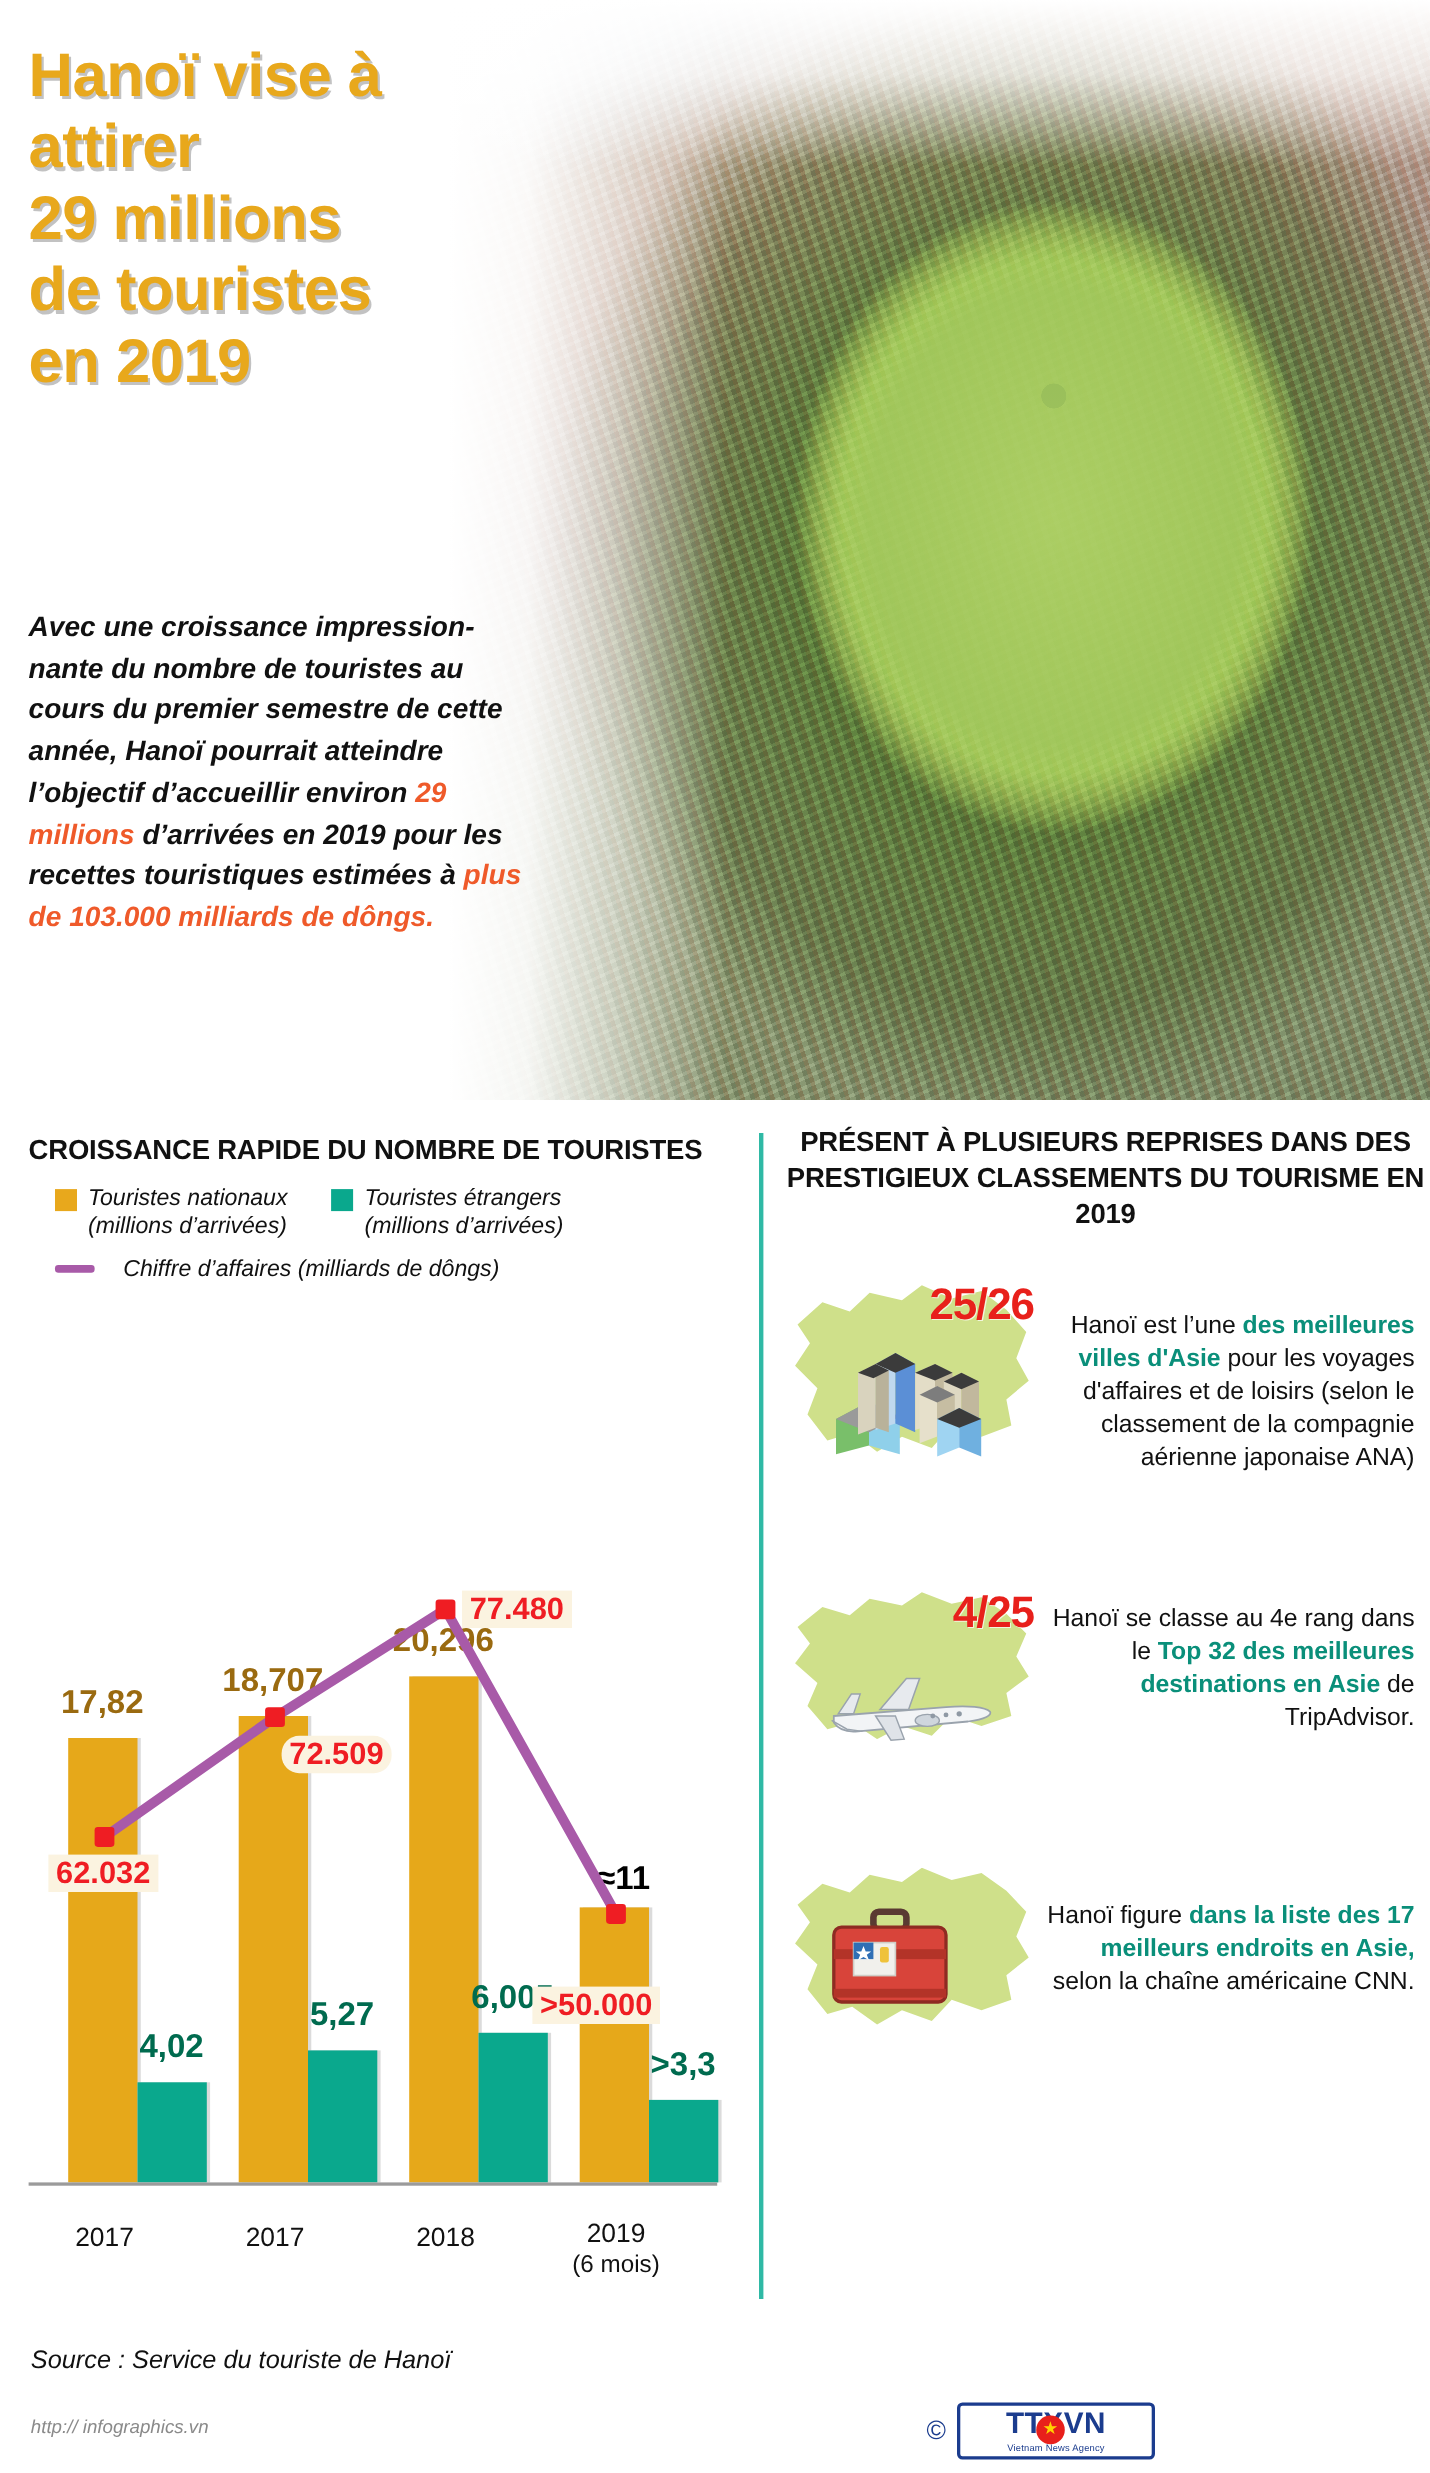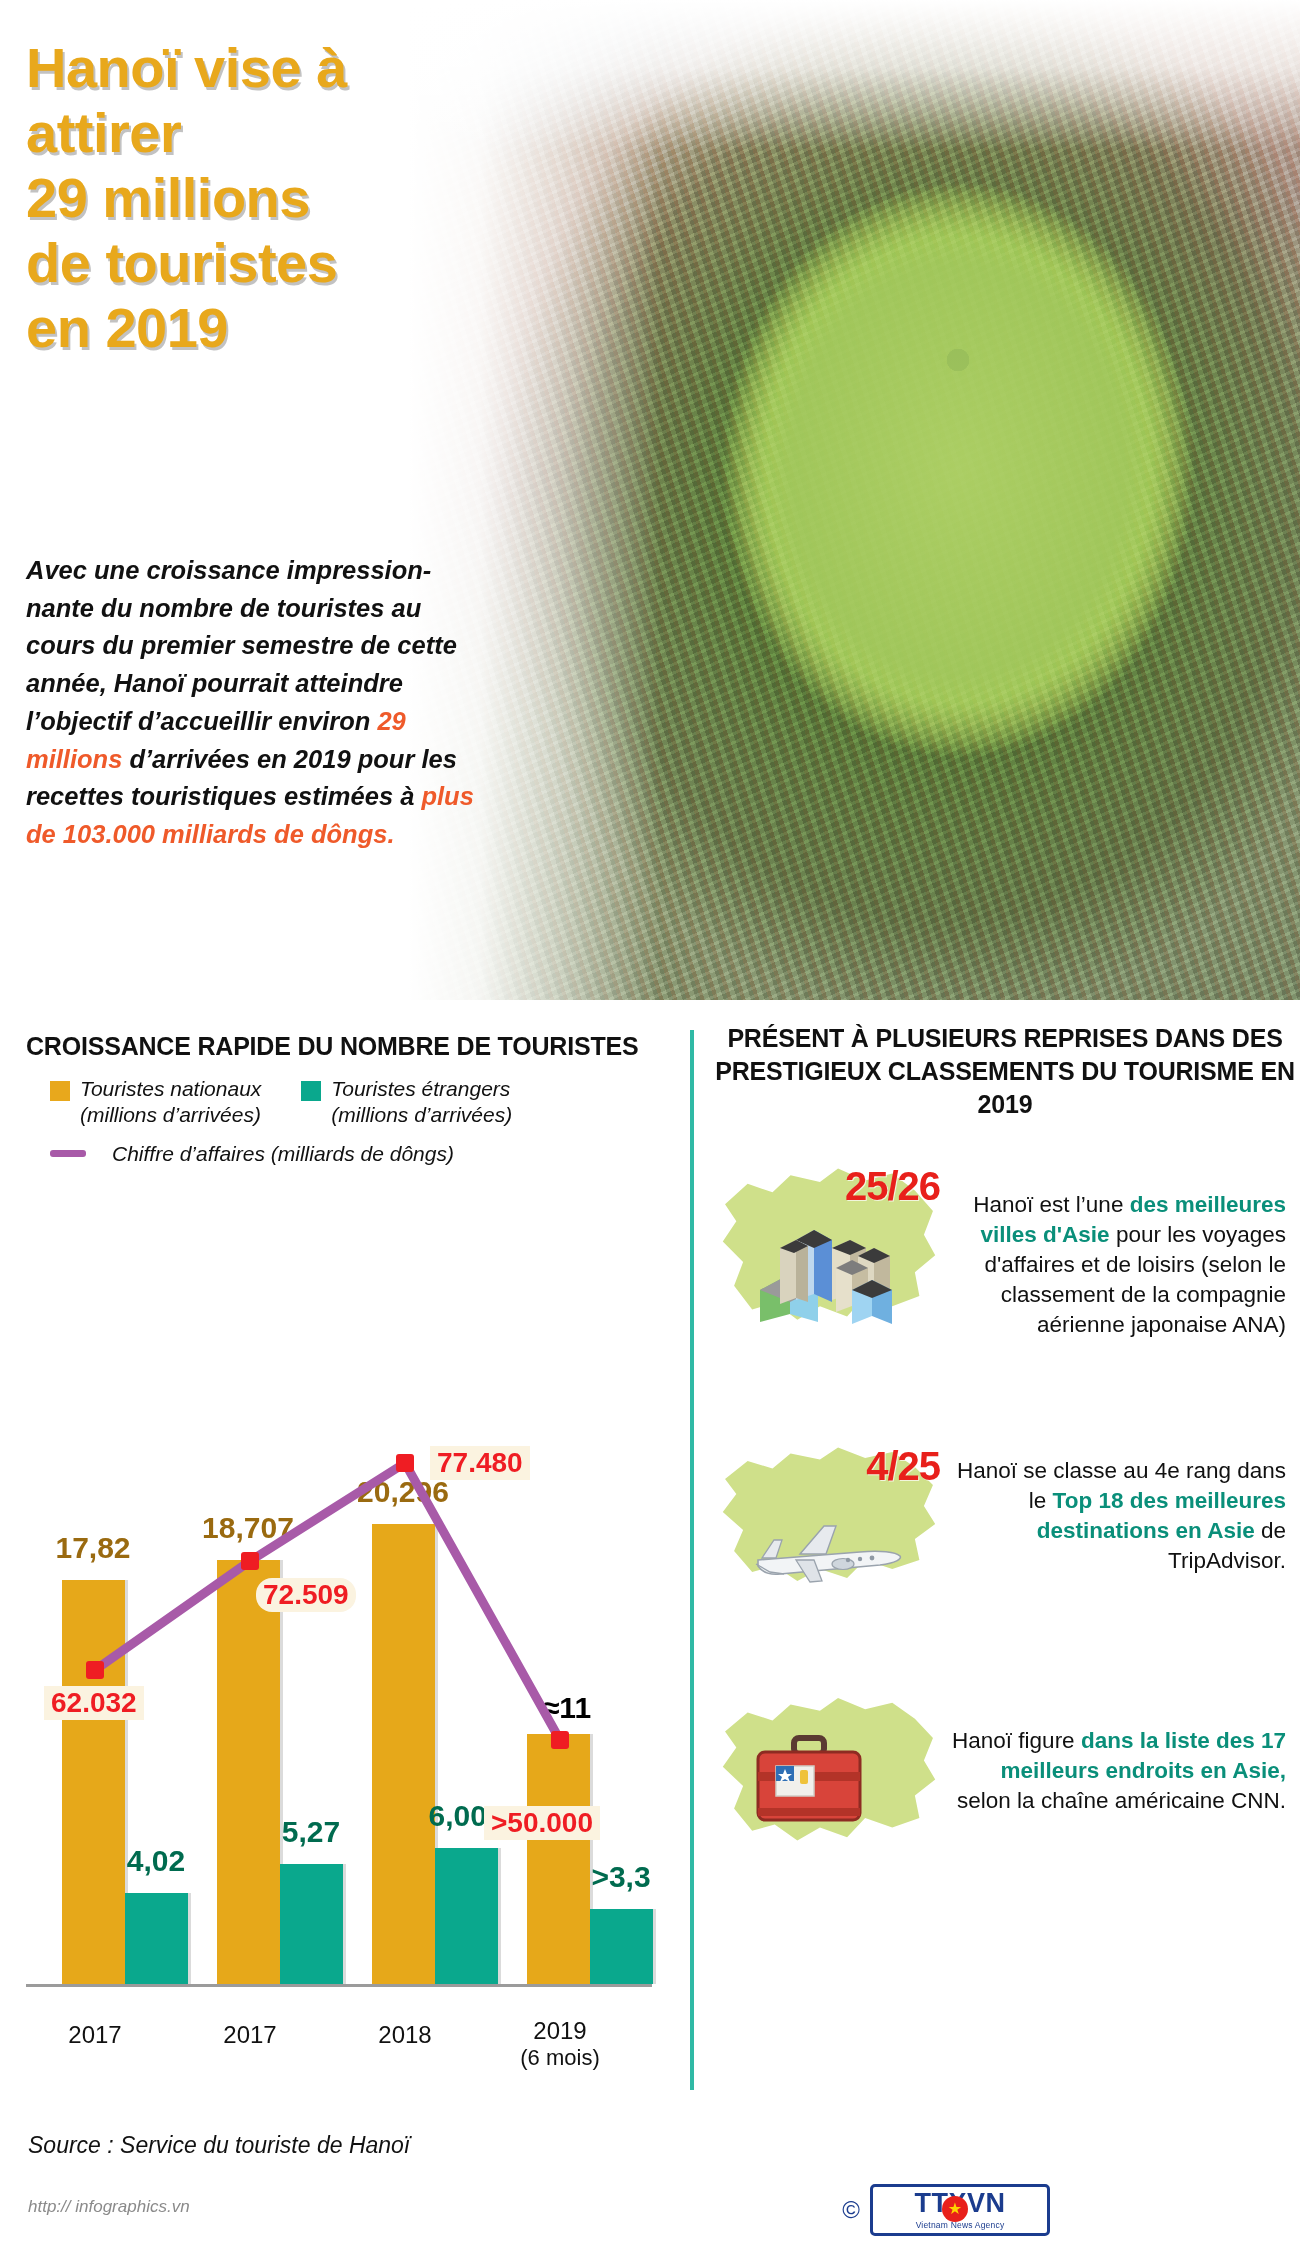--- a/index.html
+++ b/index.html
@@ -228,21 +228,21 @@
       <svg class="series-svg" viewBox="0 0 650 855" preserveAspectRatio="none">
         <polyline points="75,452 230,343 385,245 540,522" fill="none" stroke="#a85aa8" stroke-width="9" stroke-linejoin="round" stroke-linecap="round"></polyline>
         <rect x="66" y="443" width="18" height="18" rx="3" fill="#ef1d23"></rect>
         <rect x="221" y="334" width="18" height="18" rx="3" fill="#ef1d23"></rect>
         <rect x="376" y="236" width="18" height="18" rx="3" fill="#ef1d23"></rect>
         <rect x="531" y="513" width="18" height="18" rx="3" fill="#ef1d23"></rect>
       </svg>
 
       <div class="pt-label" style="left:24px; top:468px;">62.032</div>
       <div class="pt-label" style="left:236px; top:360px;border-radius:16px;">72.509</div>
-      <div class="pt-label" style="left:410px; top:228px;">77.480</div>
+      <div class="pt-label" style="left:400px; top:228px;">77.480</div>
       <div class="pt-label" style="left:464px; top:588px;">&gt;50.000</div>
 
       <div class="axis-line"></div>
       <div class="tick" style="left:-5px;">
         <span>2017</span>
       </div>
       <div class="tick" style="left:150px;">
         <span>2017</span>
       </div>
       <div class="tick" style="left:305px;">
@@ -307,21 +307,21 @@
             <path d="M22,72 L34,54 L42,54 L36,72 Z" fill="#e7eaee" stroke="#9aa3ad" stroke-width="1.3"></path>
             <ellipse cx="103" cy="78" rx="11" ry="5.5" fill="#cfd6dd" stroke="#9aa3ad" stroke-width="1.2"></ellipse>
             <circle cx="132" cy="72" r="2.4" fill="#8f99a4"></circle>
             <circle cx="120" cy="73" r="2.2" fill="#8f99a4"></circle>
             <circle cx="108" cy="74" r="2.2" fill="#8f99a4"></circle>
             <path d="M16,78 L30,86 L44,88" fill="none" stroke="#9aa3ad" stroke-width="1.3"></path>
           </g>
         </svg>
       </div>
       <div class="fact-text" style="padding-top:16px;">
-        <span>Hanoï se classe au 4e rang dans le </span><span class="tealb">Top 18 des meilleures destinations en Asie</span><span> de TripAdvisor.</span>
+        <span>Hanoï se classe au 4e rang dans le </span><span class="tealb">Top 32 des meilleures destinations en Asie</span><span> de TripAdvisor.</span>
       </div>
     </div>
 
     <div class="fact" style="top:690px;">
       <div class="fact-art">
         <div class="map-blob" style="height:160px;"></div>
         <div class="rank"></div>
         <svg class="icon-art" viewBox="0 0 175 132" style="top:24px; left:22px;">
           <g>
             <rect x="62" y="24" width="30" height="16" rx="5" fill="none" stroke="#5a3a32" stroke-width="6"></rect>

